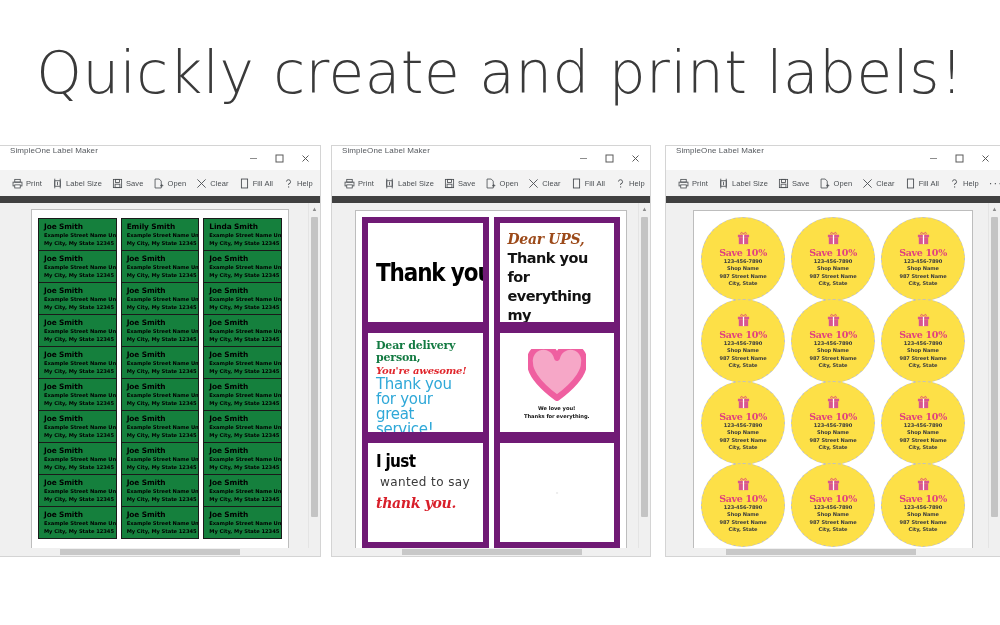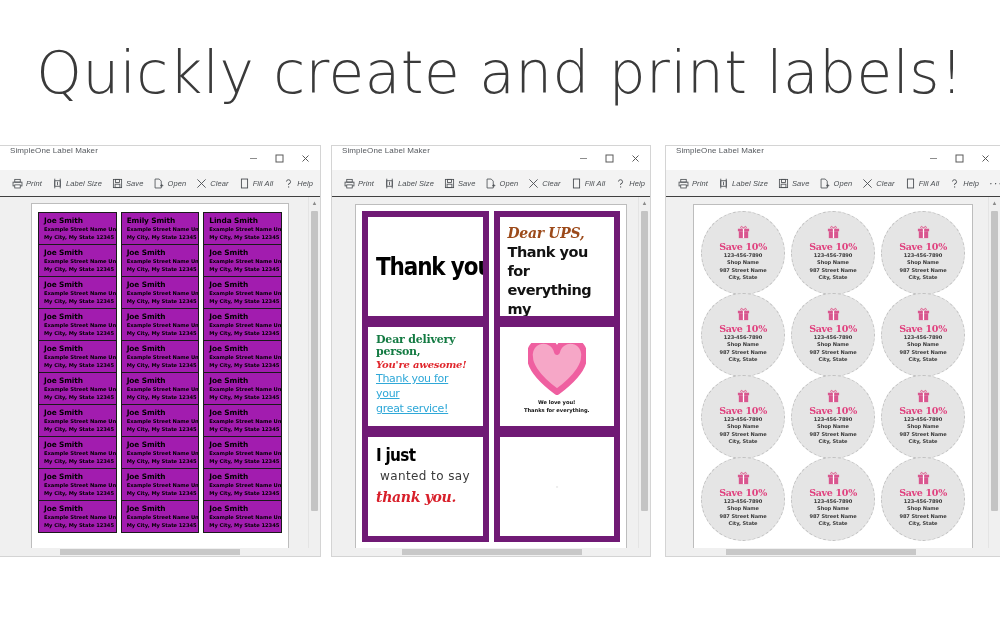--- a/index.html
+++ b/index.html
@@ -76,26 +76,25 @@
     align-items: center;
     justify-content: center;
   }
   .win-btn svg { display: block; }
 
   
   .toolbar {
     height: 26px;
     flex: 0 0 26px;
     background: #f3f3f3;
-    border-bottom: 1px solid #404040;
+    border-bottom: 7px solid #404040;
     display: flex;
     align-items: center;
     padding-left: 8px;
     gap: 2px;
-    font-style: italic;
   }
   .tb-item {
     display: flex;
     align-items: center;
     gap: 3px;
     padding: 2px 4px;
     height: 20px;
     white-space: nowrap;
   }
   .tb-item .tb-label {
@@ -177,21 +176,21 @@
     column-gap: 4px;
     row-gap: 0px;
   }
   .addr-label {
     border: 1px solid #1a1a1a;
     margin-bottom: -1px;
     height: 33px;
     box-sizing: border-box;
     padding: 3px 4px 0 5px;
     overflow: hidden;
-    background: #a21caf;
+    background: #15803d;
   }
   .addr-name {
     font-family: "DejaVu Sans", sans-serif;
     font-size: 7.4px;
     font-weight: bold;
     color: #000;
     line-height: 10px;
     letter-spacing: -0.1px;
     white-space: nowrap;
   }
@@ -270,25 +269,24 @@
     font-family: "DejaVu Serif", serif;
     font-style: italic;
     font-weight: bold;
     font-size: 10px;
     color: #e0262c;
     line-height: 13px;
     letter-spacing: -0.2px;
   }
   .dd-body {
     font-family: "DejaVu Sans", sans-serif;
-    font-size: 11px;
+    font-size: 15px;
     color: #2fa8d8;
     line-height: 15px;
     letter-spacing: -0.3px;
-    text-decoration: underline;
   }
   .heart-wrap {
     display: flex;
     flex-direction: column;
     align-items: center;
     justify-content: center;
     height: 100%;
     padding-top: 2px;
   }
   .heart-wrap svg { display: block; }
@@ -354,21 +352,21 @@
   .circ-label {
     width: 84px;
     height: 84px;
     border-radius: 50%;
     border: 1px dashed #c0c0c0;
     box-sizing: border-box;
     display: flex;
     flex-direction: column;
     align-items: center;
     justify-content: center;
-    background: #e5e5e5;
+    background: #fde047;
     overflow: hidden;
     margin-bottom: -2px;
   }
   .gift-icon { margin-bottom: 1px; }
   .gift-icon svg { display: block; }
   .circ-save {
     font-family: "DejaVu Serif", serif;
     font-weight: bold;
     font-size: 9.5px;
     color: #e0417e;

